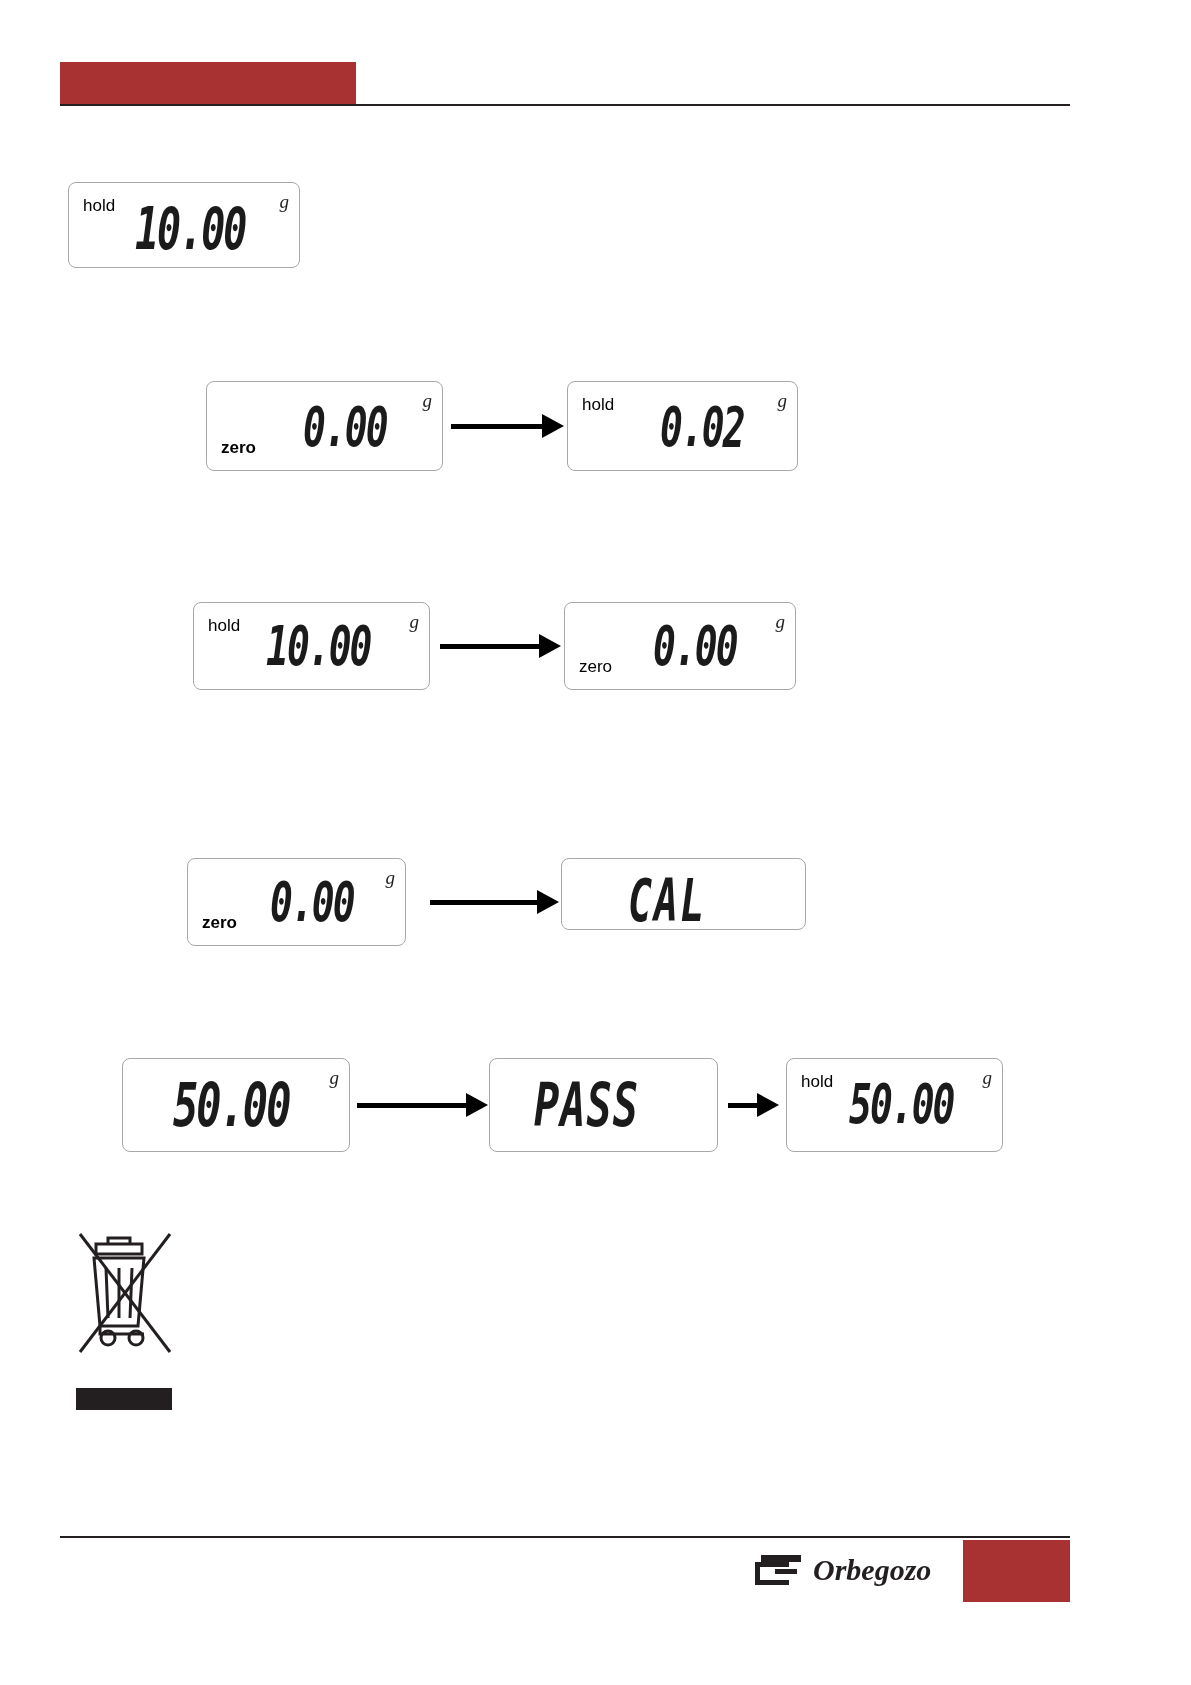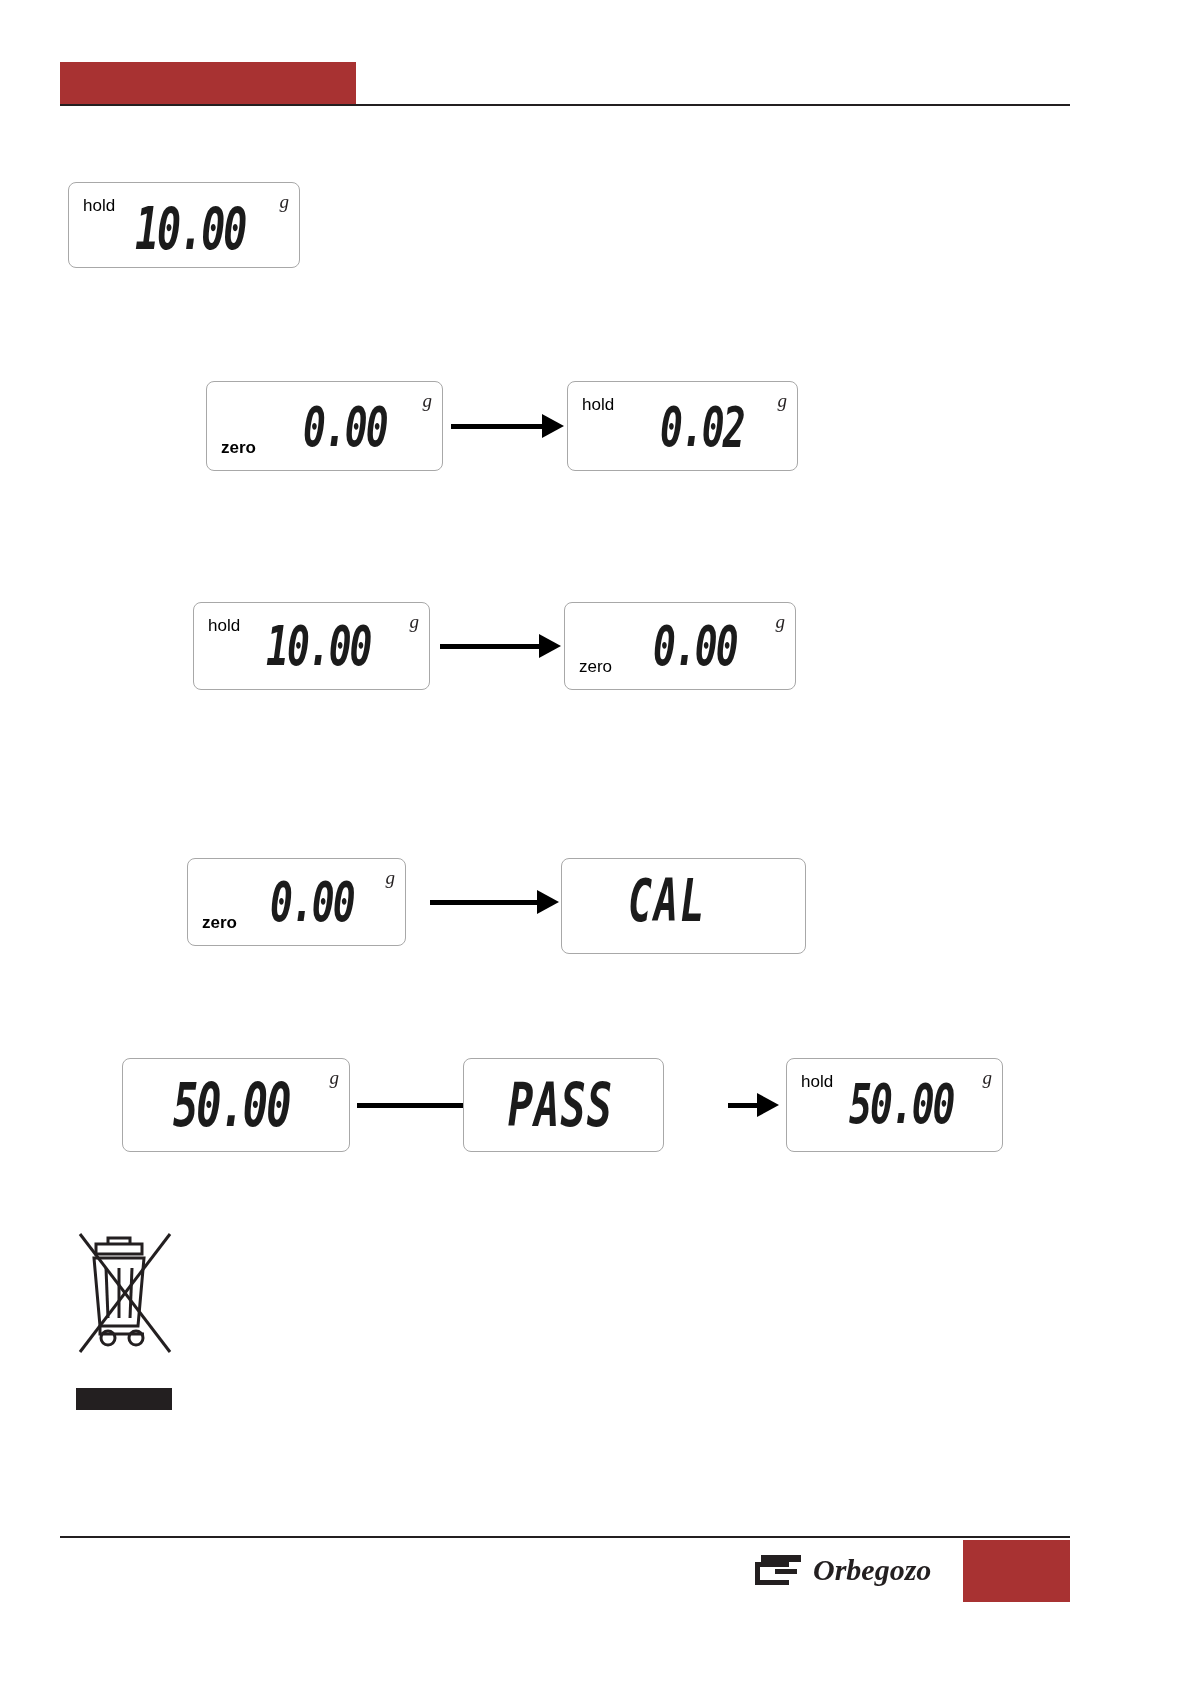--- a/index.html
+++ b/index.html
@@ -159,27 +159,27 @@
 
   #lcd-hold-1000-b     { left: 193px; top: 602px;  width: 237px; height: 88px; }
   #lcd-hold-1000-b .digits { left: 72px; top: 24px; font-size: 38px; }
 
   #lcd-tare-000        { left: 564px; top: 602px;  width: 232px; height: 88px; }
   #lcd-tare-000 .digits { left: 88px; top: 24px; font-size: 38px; }
 
   #lcd-zero-000-b      { left: 187px; top: 858px;  width: 219px; height: 88px; }
   #lcd-zero-000-b .digits { left: 82px; top: 24px; font-size: 38px; }
 
-  #lcd-cal             { left: 561px; top: 858px;  width: 245px; height: 96px; }
+  #lcd-cal             { left: 561px; top: 858px;  width: 245px; height: 72px; }
   #lcd-cal .digits { left: 66px; top: 22px; font-size: 40px; letter-spacing: 2px; }
 
   #lcd-5000-a          { left: 122px; top: 1058px; width: 228px; height: 94px; }
   #lcd-5000-a .digits { left: 50px; top: 26px; font-size: 42px; }
 
-  #lcd-pass            { left: 463px; top: 1058px; width: 201px; height: 94px; }
+  #lcd-pass            { left: 489px; top: 1058px; width: 229px; height: 94px; }
   #lcd-pass .digits { left: 44px; top: 26px; font-size: 42px; letter-spacing: 1px; }
 
   #lcd-hold-5000       { left: 786px; top: 1058px; width: 217px; height: 94px; }
   #lcd-hold-5000 .digits { left: 62px; top: 26px; font-size: 38px; }
 
   
   .arrow {
     position: absolute;
     height: 24px;
     display: flex;

